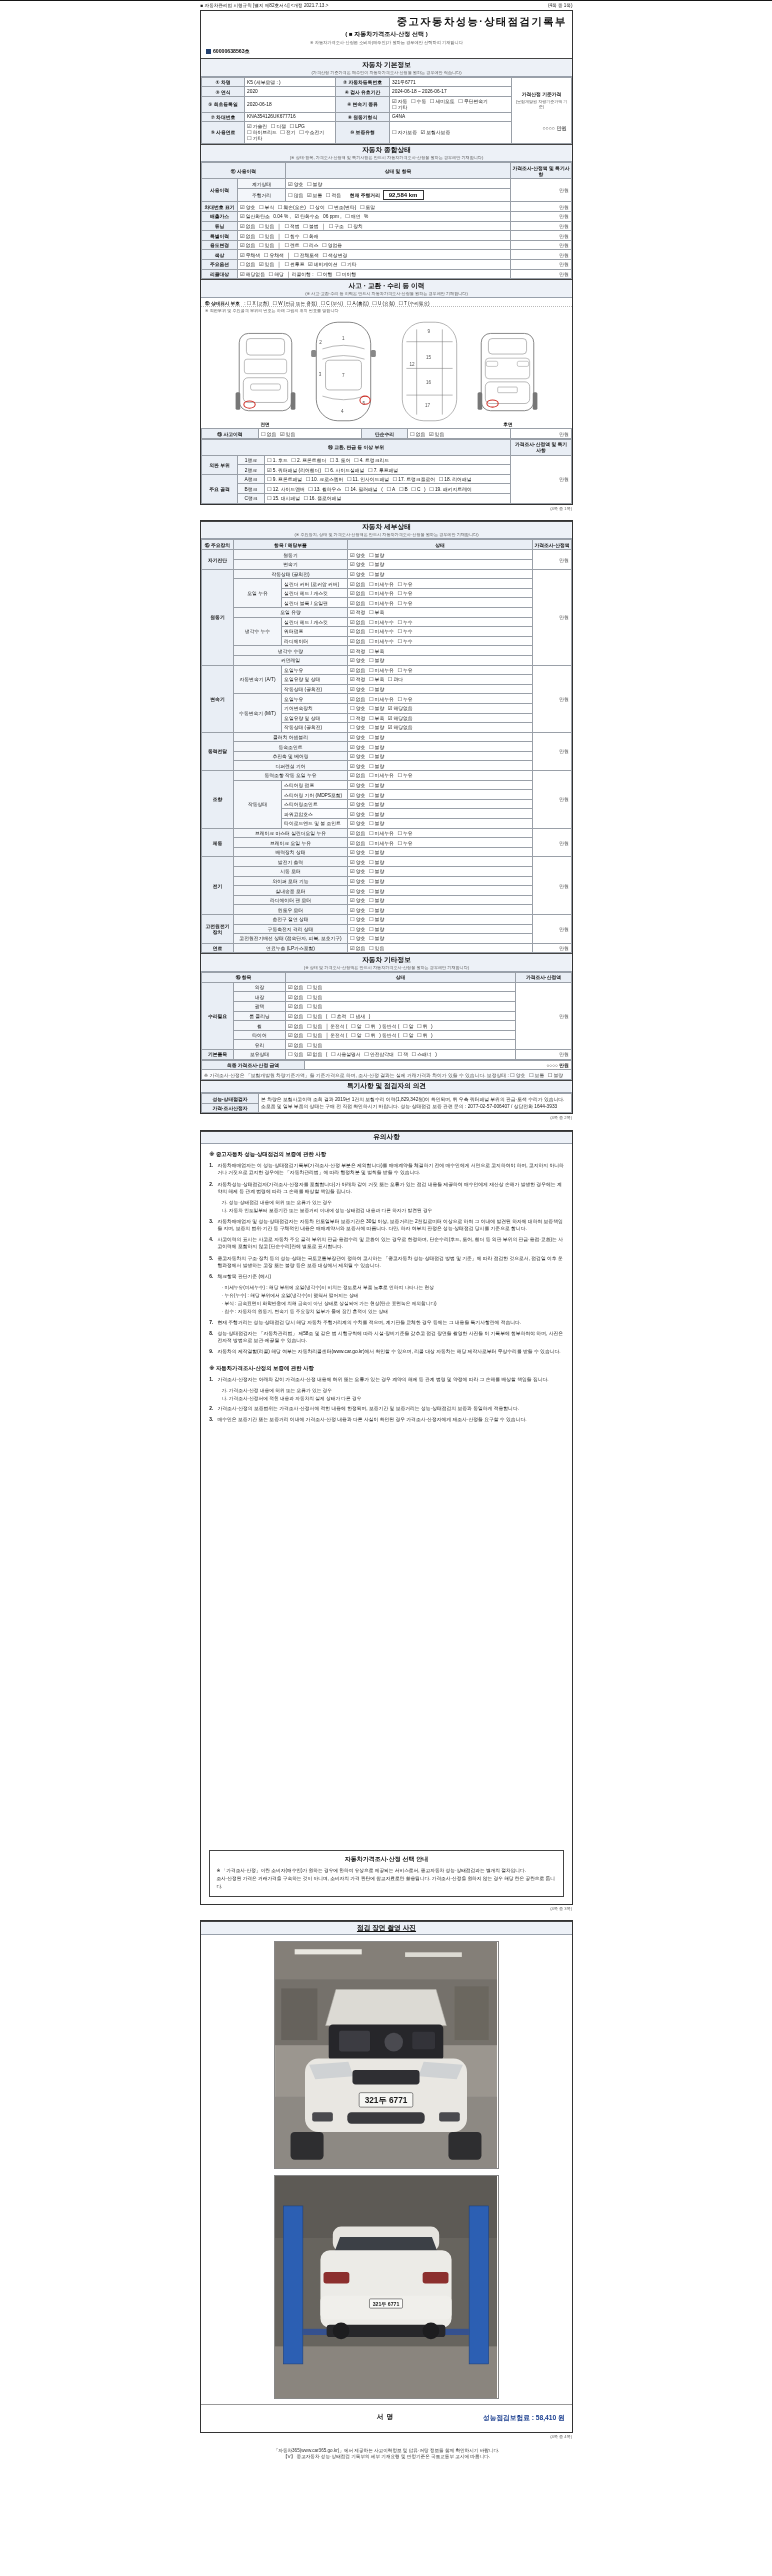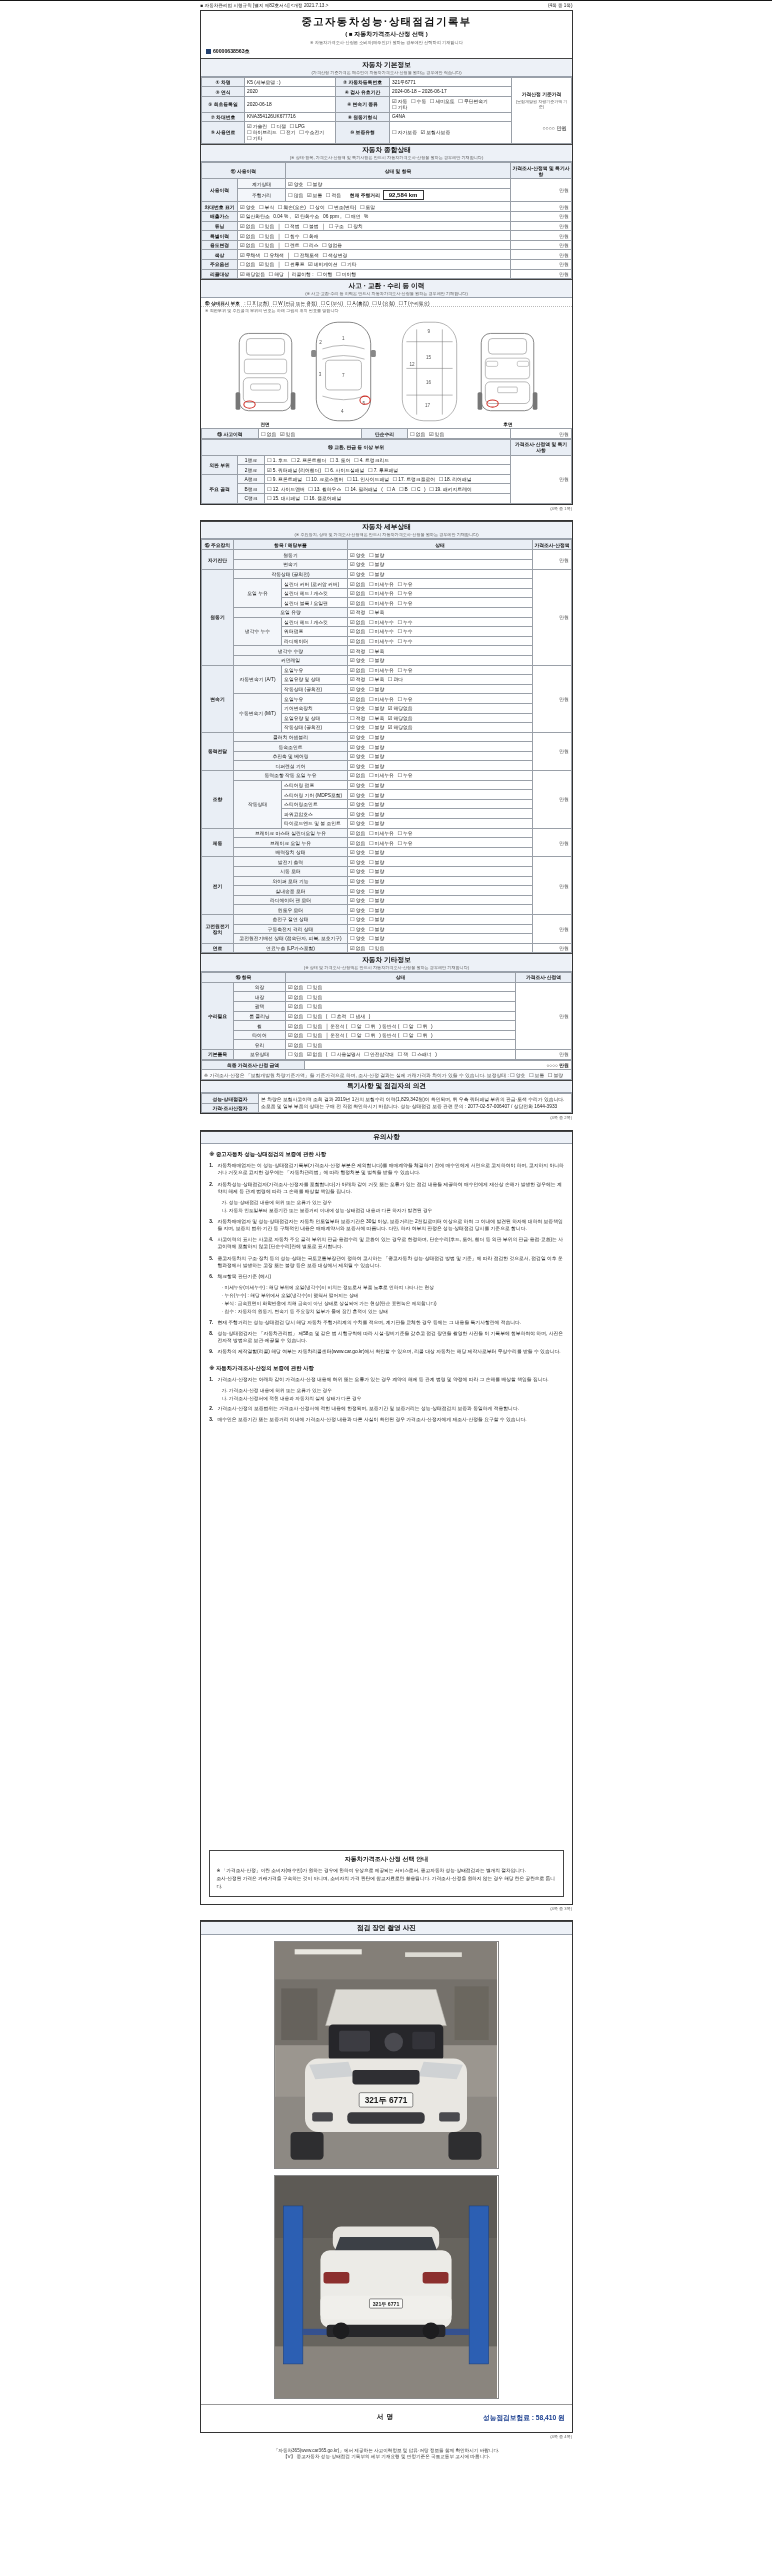--- a/index.html
+++ b/index.html
@@ -3,21 +3,21 @@
 <meta charset="utf-8">
 <style>
   html,body{margin:0;padding:0;background:#fff;color:#111;
     font-family:"Liberation Sans","DejaVu Sans",sans-serif;}
   .canvas{width:773px;min-height:2576px;border-top:1.5px solid #161616;box-sizing:border-box;padding-top:1px;}
   .doc{width:373px;margin:0 auto;}
   .topnote{display:flex;justify-content:space-between;font-size:4.6px;color:#222;padding:1px 0.5px 1.5px;}
   .box{border:0.8px solid #333;background:#fff;margin-bottom:1px;}
   .pagemark{text-align:right;font-size:4.1px;color:#666;margin:1px 1px 9.3px;}
   .hd{padding:4.1px 5.2px 1px;}
-  .main-title{text-align:center;font-size:10.3px;font-weight:bold;letter-spacing:1.5px;}
+  .main-title{text-align:right;font-size:10.3px;font-weight:bold;letter-spacing:1.5px;}
   .sub-title{text-align:center;font-size:6px;font-weight:bold;margin-top:1.5px;}
   .sub-note{text-align:center;font-size:4.2px;color:#555;margin:1px 0 3.1px;}
   .manage{display:flex;align-items:center;gap:2.1px;font-size:5.2px;font-weight:bold;padding:0 0 2.1px;}
   .sq{width:4.6px;height:4.6px;background:#23406e;display:inline-block;}
   .sec-title{background:#edf1f7;border-top:0.7px solid #444;border-bottom:0.5px solid #98a0ab;
     text-align:center;font-weight:bold;font-size:6.7px;padding:1.5px 0 1px;}
   .sec-note{font-weight:normal;font-size:4.1px;color:#555;}
   table.grid{width:100%;border-collapse:collapse;table-layout:fixed;}
   .grid td,.grid th{border:0.5px solid #9aa0a8;font-size:4.8px;padding:1.3px 2.1px;vertical-align:middle;
     word-break:break-all;}
@@ -49,21 +49,21 @@
   .box3{min-height:773px;display:flex;flex-direction:column;}
   .notices{flex:1;padding:4.1px 8.2px 2.1px;}
   .nt-head{font-size:5.4px;font-weight:bold;margin:3.1px 0 2.1px;}
   .nt-item{font-size:4.8px;line-height:1.55;margin:3.6px 0;display:flex;}
   .nt-num{flex:0 0 8.2px;font-weight:bold;}
   .nt-text{flex:1;}
   .nt-sub{font-size:4.7px;line-height:1.5;margin:1px 0 1px 12.4px;color:#222;}
   .about-box{border:0.7px solid #444;margin:6.2px 8.2px 7.2px;padding:4.1px 6.2px;}
   .about-title{text-align:center;font-weight:bold;font-size:6px;margin-bottom:2.6px;}
   .about-line{font-size:4.7px;line-height:1.55;margin:1.5px 0;}
-  .box4{min-height:484px;}
+  .box4{min-height:484px;text-decoration:underline;}
   .photo-wrap{width:223px;margin:6.2px auto 2.1px;border:0.5px solid #888;line-height:0;}
   .sign-row{position:relative;height:27px;border-top:0.5px solid #999;margin-top:5.2px;}
   .sign-label{position:absolute;left:0;right:0;top:8.2px;text-align:center;font-size:6.7px;font-weight:bold;letter-spacing:3.1px;}
   .fee{position:absolute;right:7.2px;top:9.3px;font-size:6.7px;font-weight:bold;color:#1a3e8f;}
   .footer{width:373px;margin:2.1px auto 10.3px;text-align:center;}
   .footer div{font-size:4.6px;color:#333;margin:1px 0;}
   svg text{font-family:"Liberation Sans",sans-serif;}
 </style>
 </head>
 <body>

